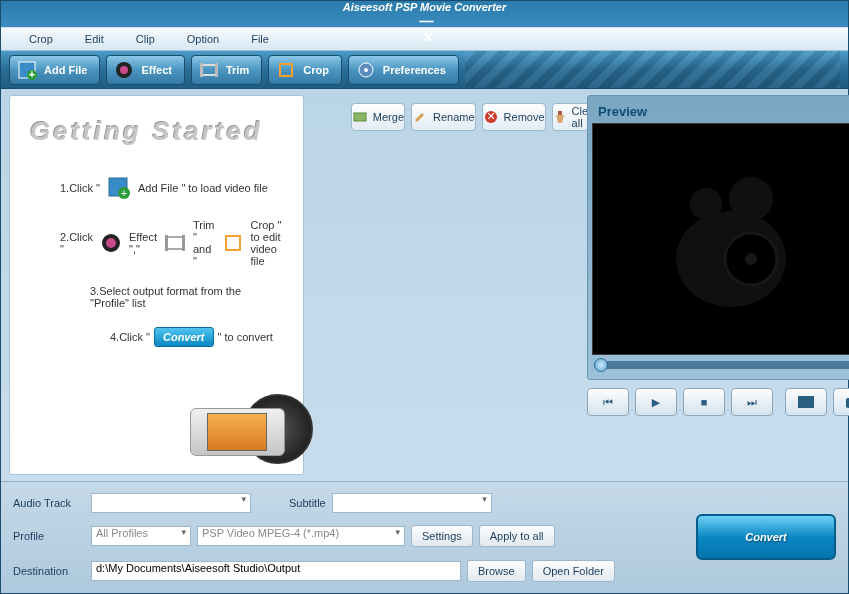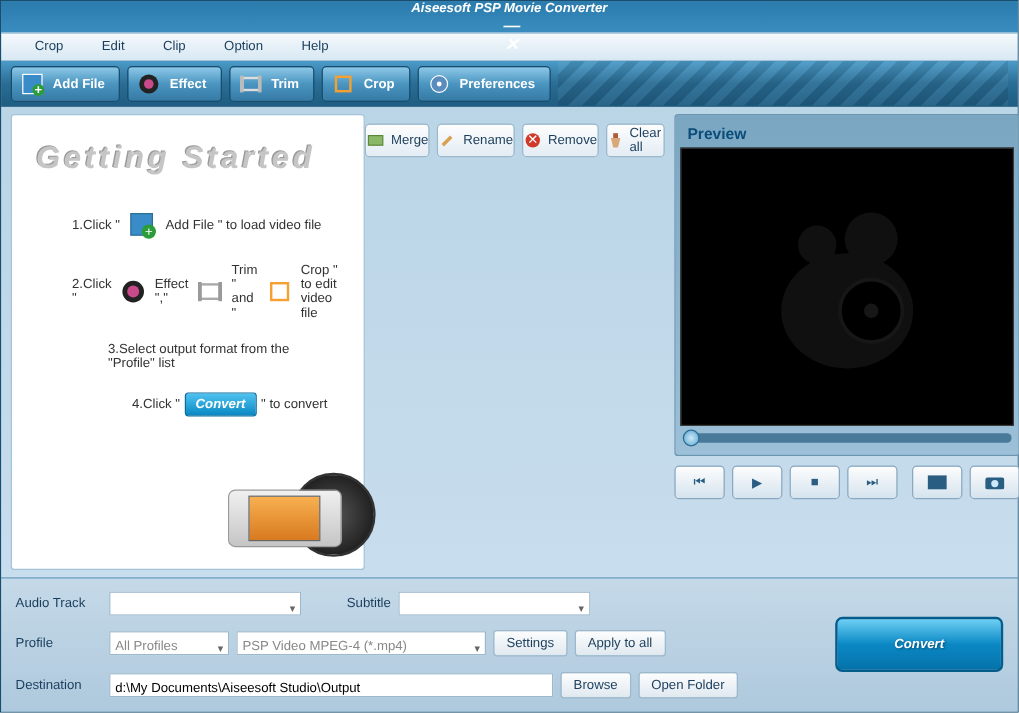--- a/index.html
+++ b/index.html
@@ -24,40 +24,40 @@
 .left-panel { width: 586px; padding: 6px 8px; display: flex; flex-direction: row; }
 .getting-started { flex: 1; background: #fff; border: 1px solid #a5c3d8; border-radius: 3px; padding: 20px; position: relative; }
 .gs-title { font-size: 26px; font-weight: bold; color: #c5c5c5; text-shadow: 1px 1px 0 #fff, -1px -1px 0 #999; letter-spacing: 3px; margin-bottom: 28px; font-style: italic; }
 .gs-step { display: flex; align-items: center; gap: 4px; margin: 18px 0 18px 30px; color: #333; font-size: 12px; }
 .gs-step .inline-icon { width: 26px; height: 26px; display: inline-flex; align-items: center; justify-content: center; margin: 0 2px; }
 .convert-badge { background: linear-gradient(to bottom, #4fc3f0, #0a88c4); color: #fff; padding: 3px 8px; border-radius: 3px; font-style: italic; font-weight: bold; border: 1px solid #0a6da0; font-size: 11px; }
 .gs-image-psp { position: absolute; right: 18px; bottom: 18px; width: 95px; height: 48px; background: linear-gradient(to bottom, #f0f0f0, #c5c5c5); border-radius: 6px; border: 1px solid #999; display: flex; align-items: center; justify-content: center; }
 .gs-image-psp::before { content: ""; width: 58px; height: 36px; background: linear-gradient(to bottom, #f8b050, #d87a20); border: 1px solid #666; }
 .gs-image-reel { position: absolute; right: -10px; bottom: 10px; width: 70px; height: 70px; border-radius: 50%; background: radial-gradient(circle, #555 0%, #222 70%); border: 2px solid #333; }
 
-.action-row { display: flex; gap: 6px; margin-top: 8px; }
+.action-row { display: flex; gap: 6px; margin-top: 8px; margin-left: 47px; }
 .action-btn { flex: 1; height: 28px; background: linear-gradient(to bottom, #fdfdfd, #e3edf4); border: 1px solid #9db8cc; border-radius: 4px; display: flex; align-items: center; justify-content: center; gap: 5px; color: #1a3d5c; cursor: pointer; }
 .action-btn .ico { width: 16px; height: 16px; display: inline-flex; align-items: center; justify-content: center; }
 
 .right-panel { flex: 1; padding: 6px 8px 6px 0; display: flex; flex-direction: column; gap: 4px; }
 .preview-label { color: #0a4d7a; font-weight: bold; padding: 4px 6px; font-size: 13px; }
 .preview-wrap { background: linear-gradient(to bottom, #7aa6c2, #9cc0d8); padding: 4px; border: 1px solid #6a95b0; border-radius: 3px; }
 .preview-box { background: #000; height: 232px; border: 1px solid #3a3a3a; display: flex; align-items: center; justify-content: center; }
 .logo-mark { opacity: 0.4; }
 .seek-bar { height: 8px; background: #4a7a9a; border-radius: 4px; margin: 6px 2px; position: relative; }
 .seek-thumb { position: absolute; left: 0; top: -3px; width: 14px; height: 14px; border-radius: 50%; background: radial-gradient(circle, #cde8f8, #5aa5d0); border: 1px solid #2a6d95; }
 .transport { display: flex; gap: 6px; margin-top: 4px; align-items: center; }
 .transport-spacer { flex: 1; }
 .t-btn { width: 42px; height: 28px; background: linear-gradient(to bottom, #fdfdfd, #d5e3ee); border: 1px solid #8aa8bf; border-radius: 4px; display: flex; align-items: center; justify-content: center; cursor: pointer; color: #2a5d82; font-size: 13px; }
 
 .bottom-panel { height: 112px; background: linear-gradient(to bottom, #c5d9e8, #aec9dd); border-top: 1px solid #8fb0c8; padding: 10px 12px; display: flex; gap: 12px; }
 .form-grid { display: grid; grid-template-columns: 72px auto; row-gap: 10px; column-gap: 6px; align-items: center; }
 .form-grid label { color: #1a3d5c; }
 .input-row { display: flex; gap: 6px; align-items: center; }
-.combo, .textfield { height: 20px; background: #fff; border: 1px solid #9db8cc; padding: 0 4px; color: #888; display: flex; align-items: flex-end; position: relative; }
+.combo, .textfield { height: 20px; background: #fff; border: 1px solid #9db8cc; padding: 0 4px; color: #888; display: flex; align-items: flex-start; position: relative; }
 .combo::after { content: "▾"; position: absolute; right: 4px; color: #666; font-size: 9px; }
 .btn-sm { height: 22px; padding: 0 10px; background: linear-gradient(to bottom, #fdfdfd, #e0e9f0); border: 1px solid #9db8cc; border-radius: 3px; color: #1a3d5c; cursor: pointer; display: flex; align-items: center; }
 .convert-btn { width: 140px; height: 46px; margin-top: 22px; background: linear-gradient(to bottom, #6ed0f5, #0a88c4 50%, #0672aa); border: 2px solid #055d8c; border-radius: 6px; color: #fff; font-size: 22px; font-style: italic; font-weight: bold; cursor: pointer; display: flex; align-items: center; justify-content: center; text-shadow: 1px 1px 2px rgba(0,0,0,0.4); }
 
 svg { display: block; }
 </style>
 </head>
 <body>
 
 <div class="window">
@@ -67,21 +67,21 @@
     <div class="titlebar-spacer"></div>
     <div class="titlebar-btn">—</div>
     <div class="titlebar-btn">✕</div>
   </div>
 
   <div class="menubar">
     <div class="menu-item">Crop</div>
     <div class="menu-item">Edit</div>
     <div class="menu-item">Clip</div>
     <div class="menu-item">Option</div>
-    <div class="menu-item">Help</div>
+    <div class="menu-item">File</div>
   </div>
 
   <div class="toolbar">
     <div class="toolbar-btn">
       <span class="toolbar-icon">
         <svg width="20" height="20">
             <rect x="2" y="2" width="16" height="16" fill="#3a8cc8" stroke="#fff"></rect>
             <circle cx="15" cy="15" r="5" fill="#2a9d3a"></circle>
             <text x="15" y="18" text-anchor="middle" fill="#fff" font-size="9">+</text>
           </svg>

